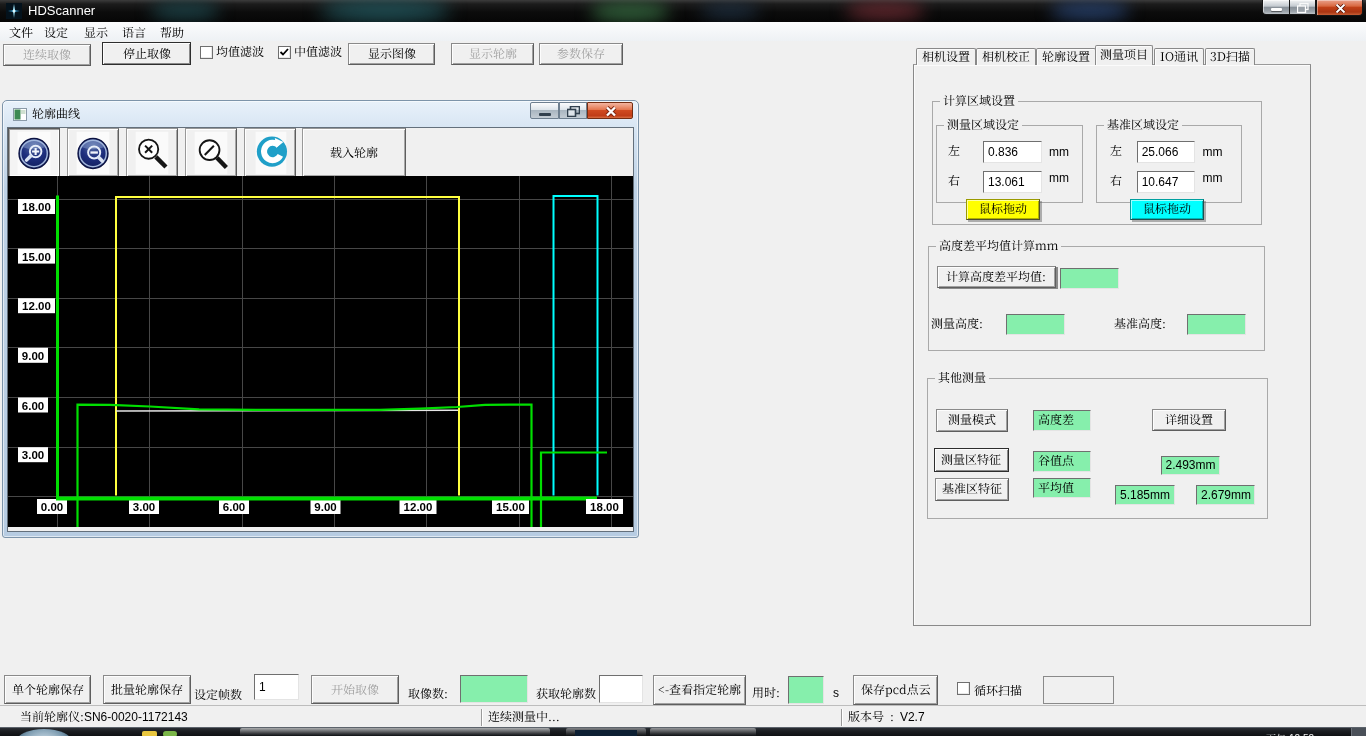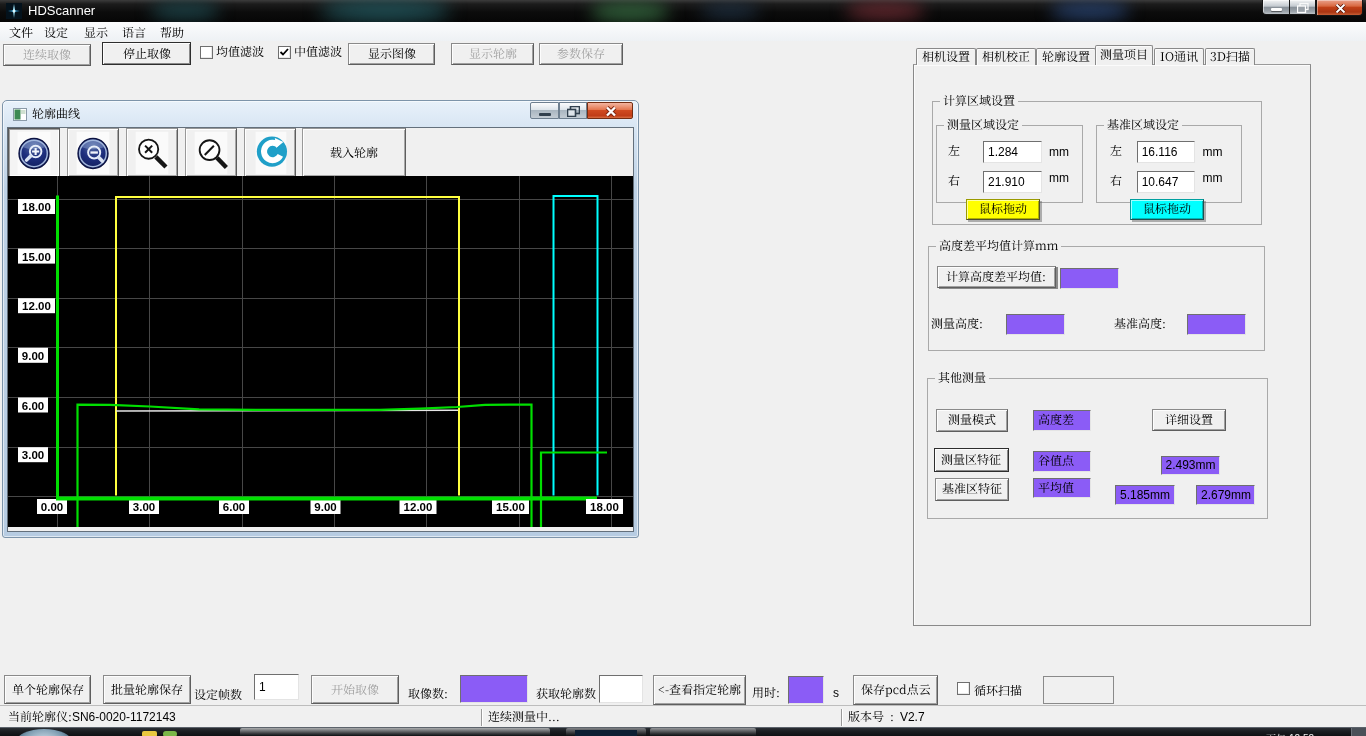--- a/index.html
+++ b/index.html
@@ -6,21 +6,21 @@
 .abs{position:absolute}
 svg{display:block}
 .btn{position:absolute;background:#f0f0f0;border:1px solid #8a8a8a;
  border-right-color:#5e5e5e;border-bottom-color:#5e5e5e;
  box-shadow:inset 1px 1px 0 #fdfdfd,inset -1px -1px 0 #a0a0a0;
  display:flex;align-items:center;justify-content:center}
 .btn.def{border:1px solid #2e2e2e;box-shadow:inset 1px 1px 0 #fdfdfd,inset -1px -1px 0 #8a8a8a}
 .fld{position:absolute;background:#fff;border:1px solid #6f6f6f;
  border-right-color:#e4e4e4;border-bottom-color:#e4e4e4;
  display:flex;align-items:center;padding-left:4px}
-.fldg{background:#8b5cf6}
+.fldg{background:#86efac}
 .gb{position:absolute;border:1px solid #a9a9a9}
 .gbt{position:absolute;top:-8px;left:7px;background:#f0f0f0;padding:0 3px;display:flex}
 </style></head><body>
 <svg width="0" height="0" style="position:absolute">
     <defs>
       <radialGradient id="bluball" cx="0.5" cy="0.25" r="0.9">
         <stop offset="0" stop-color="#54699f"></stop>
         <stop offset="0.45" stop-color="#1e2f7e"></stop>
         <stop offset="1" stop-color="#0d1850"></stop>
       </radialGradient>
@@ -490,43 +490,43 @@
         <use href="#g2" x="48" y="11"></use>
         <use href="#g3" x="60" y="11"></use>
       </svg>
     </div>
   </div>
 <div class="abs" style="left:947.5px;top:144px;">
     <svg width="12.0" height="14.0" viewBox="0 0 12.0 14.0" style="">
       <use href="#g37" x="0" y="11"></use>
     </svg>
   </div>
-<div class="abs fld" style="left:983px;top:140.5px;width:58.5px;height:22.5px;">1.284</div>
+<div class="abs fld" style="left:983px;top:140.5px;width:58.5px;height:22.5px;">0.836</div>
 <div class="abs" style="left:1049px;top:145px;">mm</div>
 <div class="abs" style="left:947.5px;top:173.5px;">
     <svg width="12.0" height="14.0" viewBox="0 0 12.0 14.0" style="">
       <use href="#g38" x="0" y="11"></use>
     </svg>
   </div>
-<div class="abs fld" style="left:983px;top:171px;width:58.5px;height:22px;">21.910</div>
+<div class="abs fld" style="left:983px;top:171px;width:58.5px;height:22px;">13.061</div>
 <div class="abs" style="left:1049px;top:171px;">mm</div>
 <div class="abs" style="left:966px;top:199px;width:74px;height:20.5px;background:#ffff00;border:1px solid #9a9a00;border-right-color:#4e4e2e;border-bottom-color:#4e4e2e;box-shadow:inset 1px 1px 0 #ffff9f,inset -1px -1px 0 #b0b000,2px 2px 0 rgba(90,90,90,.45);display:flex;align-items:center;justify-content:center;z-index:2">
     <svg width="48.0" height="14.0" viewBox="0 0 48.0 14.0" style="">
       <use href="#g39" x="0" y="11"></use>
       <use href="#g3a" x="12" y="11"></use>
       <use href="#g3b" x="24" y="11"></use>
       <use href="#g3c" x="36" y="11"></use>
     </svg>
   </div>
 <div class="abs" style="left:1109.7px;top:144px;">
     <svg width="12.0" height="14.0" viewBox="0 0 12.0 14.0" style="">
       <use href="#g37" x="0" y="11"></use>
     </svg>
   </div>
-<div class="abs fld" style="left:1136.7px;top:140.5px;width:58.5px;height:22.5px;">16.116</div>
+<div class="abs fld" style="left:1136.7px;top:140.5px;width:58.5px;height:22.5px;">25.066</div>
 <div class="abs" style="left:1202.5px;top:145px;">mm</div>
 <div class="abs" style="left:1109.7px;top:173.5px;">
     <svg width="12.0" height="14.0" viewBox="0 0 12.0 14.0" style="">
       <use href="#g38" x="0" y="11"></use>
     </svg>
   </div>
 <div class="abs fld" style="left:1136.7px;top:171px;width:58.5px;height:22px;">10.647</div>
 <div class="abs" style="left:1202.5px;top:171px;">mm</div>
 <div class="abs" style="left:1129.8px;top:199px;width:74px;height:20.5px;background:#00ffff;border:1px solid #00a0a0;border-right-color:#205050;border-bottom-color:#205050;box-shadow:inset 1px 1px 0 #9fffff,inset -1px -1px 0 #00b8b8,2px 2px 0 rgba(90,90,90,.45);display:flex;align-items:center;justify-content:center;z-index:2">
     <svg width="48.0" height="14.0" viewBox="0 0 48.0 14.0" style="">
@@ -750,21 +750,21 @@
       <use href="#g2f" x="24" y="11"></use>
       <use href="#g30" x="36" y="11"></use>
     </svg>
   </div>
 <div class="abs" style="left:1043px;top:676px;width:70.5px;height:27.5px;background:#f0f0f0;border:1px solid #8a8a8a"></div>
 <div class="abs" style="left:0;top:705px;width:1366px;height:22px;background:#f0f0f0;border-top:1px solid #bdbdbd">
     <div class="abs" style="left:481px;top:3px;width:1px;height:17px;background:#9a9a9a"></div>
     <div class="abs" style="left:482px;top:3px;width:1px;height:17px;background:#fff"></div>
     <div class="abs" style="left:841px;top:3px;width:1px;height:17px;background:#9a9a9a"></div>
     <div class="abs" style="left:842px;top:3px;width:1px;height:17px;background:#fff"></div>
-    <div class="abs" style="left:8px;top:4px;display:flex">
+    <div class="abs" style="left:20px;top:4px;display:flex">
       <svg width="63.9" height="14.0" viewBox="0 0 63.9 14.0" style="">
         <use href="#g61" x="0" y="11"></use>
         <use href="#g62" x="12" y="11"></use>
         <use href="#g16" x="24" y="11"></use>
         <use href="#g17" x="36" y="11"></use>
         <use href="#g63" x="48" y="11"></use>
         <use href="#g42" x="60" y="11"></use>
       </svg>
       <span>SN6-0020-1172143</span>
     </div>

